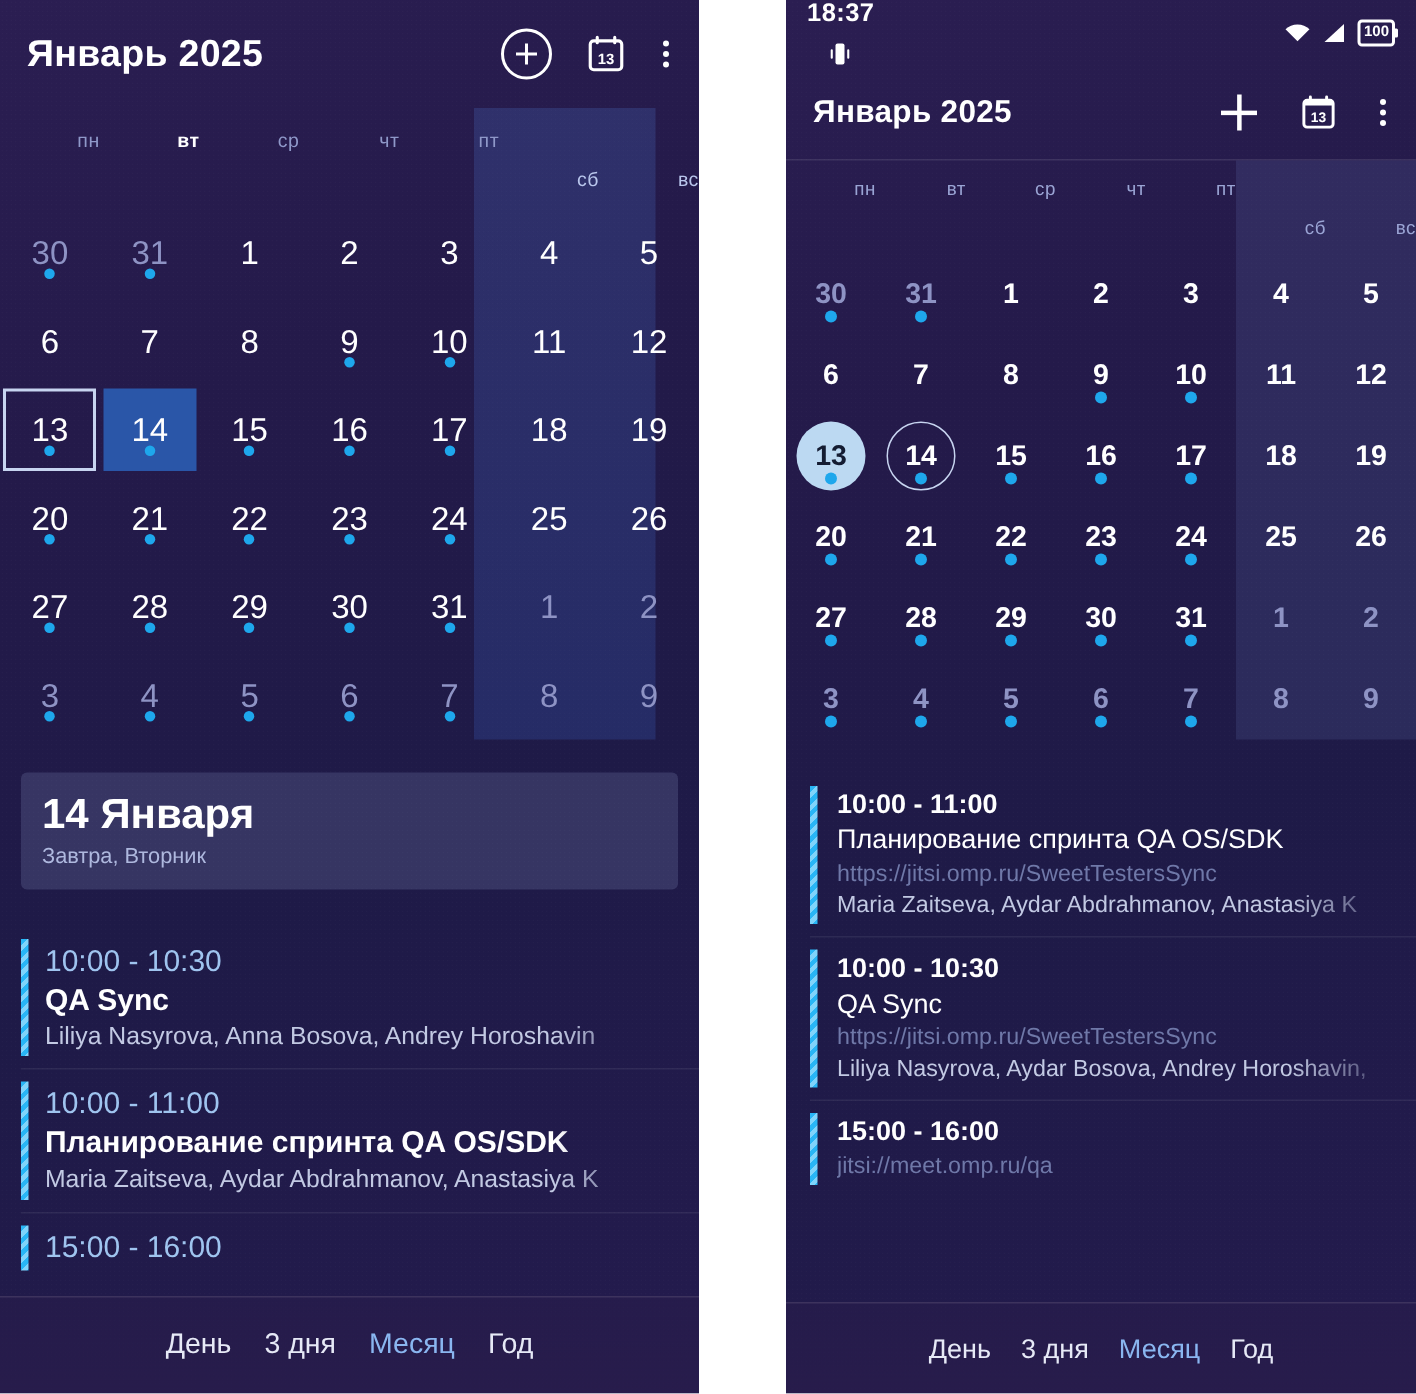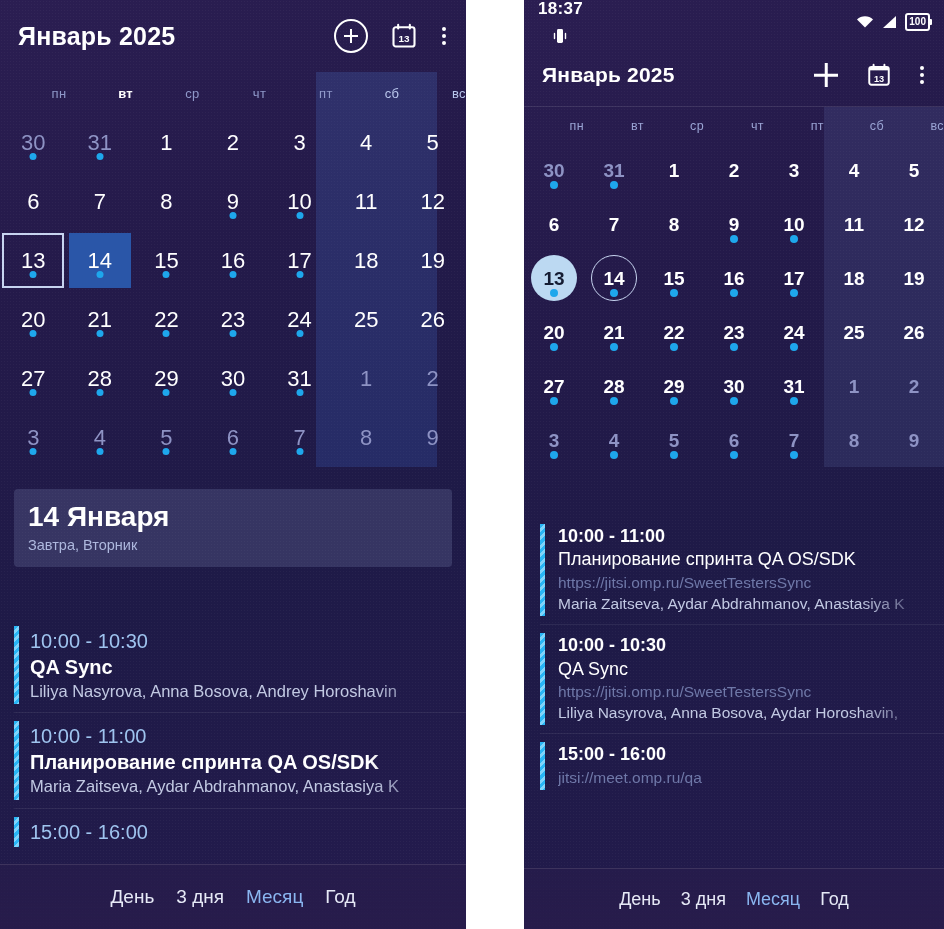--- a/index.html
+++ b/index.html
@@ -168,21 +168,21 @@
   }
   .dow {
     text-align: right;
     font-size: 13px;
     color: #8f98c9;
     padding: 14px 0 12px;
     letter-spacing: 0.4px;
     cursor: default;
   }
   .dow.strong { color: #ffffff; font-weight: bold; }
-  .dow.weekend { color: #b9c6ec; }
+  .dow.weekend { color: #b9c6ec; margin-top: 26px; }
   .panel.right .dow { color: #9aa4d4; font-size: 12.5px; padding: 12px 0 10px; }
 
   
   .cell {
     position: relative;
     height: 59px;
     display: flex;
     flex-direction: column;
     align-items: center;
     justify-content: center;
@@ -772,21 +772,21 @@
             <div class="ev-title fade-mask">Планирование спринта QA OS/SDK</div>
             <div class="ev-url fade-mask">https://jitsi.omp.ru/SweetTestersSync</div>
             <div class="ev-people fade-mask">Maria Zaitseva, Aydar Abdrahmanov, Anastasiya K</div>
           </div>
           <div class="ev-sep"></div>
           <div class="event">
             <div class="bar"></div>
             <div class="ev-time">10:00 - 10:30</div>
             <div class="ev-title fade-mask">QA Sync</div>
             <div class="ev-url fade-mask">https://jitsi.omp.ru/SweetTestersSync</div>
-            <div class="ev-people fade-mask">Liliya Nasyrova, Anna Bosova, Aydar Horoshavin,</div>
+            <div class="ev-people fade-mask">Liliya Nasyrova, Aydar Bosova, Andrey Horoshavin,</div>
           </div>
           <div class="ev-sep"></div>
           <div class="event">
             <div class="bar"></div>
             <div class="ev-time">15:00 - 16:00</div>
             <div class="ev-url fade-mask">jitsi://meet.omp.ru/qa</div>
           </div>
         </div>
     </div>
 

